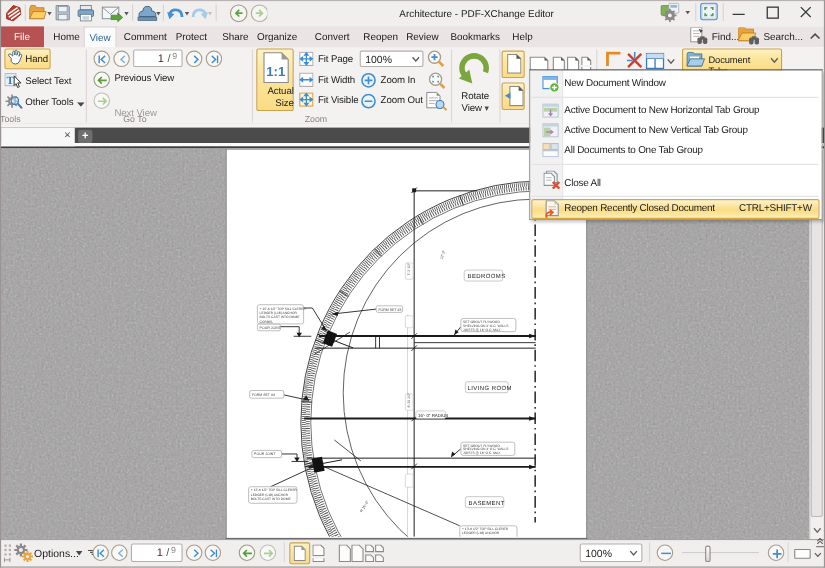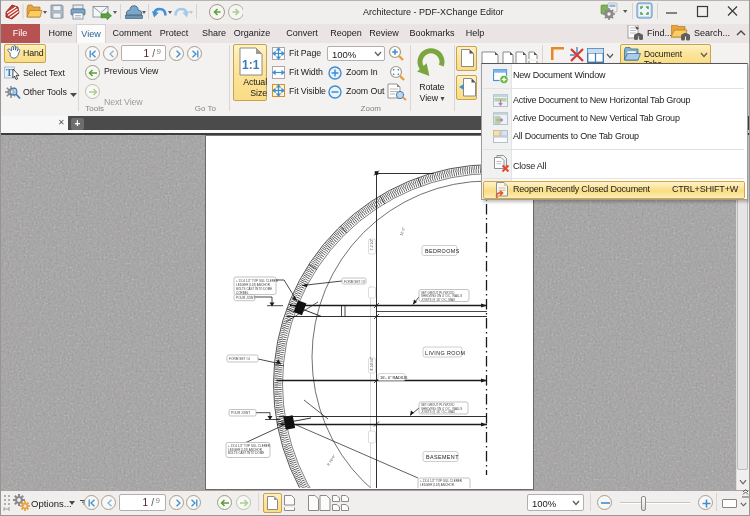--- a/index.html
+++ b/index.html
@@ -12,21 +12,21 @@
 #title { left:363px; top:7px; font-size:9px; color:#1c1c1c; }
 
 #menubar { left:0; top:24px; width:750px; height:19px; background:#eae4e4; }
 #filebtn { left:0; top:24px; width:40px; height:19px; background:#b65252; color:#fff; font-size:9px; text-align:center; line-height:19px; }
 .mtab { position:absolute; top:24px; height:19px; line-height:19px; font-size:9px; color:#1a1a1a; text-align:center; }
 #viewtab { background:#fcfbfb; color:#2a6496; border:1px solid #d8d0d0; border-bottom:none; }
 .findbtn { position:absolute; top:24px; height:19px; line-height:19px; font-size:9px; color:#1a1a1a; }
 
 #ribbon { left:0; top:43px; width:750px; height:70px; background:#f4f1f1; border-bottom:1px solid #cfc5c5; }
 .rsep { top:2px; width:1px; height:66px; background:#ddd4d4; }
-.glabel { position:absolute; top:104px; font-size:8px; color:#8a8080; width:80px; text-align:right;margin-left:24px; }
+.glabel { position:absolute; top:104px; font-size:8px; color:#8a8080; width:80px; text-align:left; }
 .rbtn-text { font-size:8.8px; color:#1a1a1a; letter-spacing:-0.1px; }
 .ybtn { background:linear-gradient(#fdf2c3,#fce49a 45%,#fadc85); border:1px solid #c9a24e; border-radius:2px; }
 .gray { color:#9b9b9b; }
 .circbtn { position:absolute; width:15px; height:15px; border:1px solid #a89d8a; border-radius:50%; background:#faf8f6; }
 
 #tabstrip { left:0; top:112px; width:750px; height:4px; background:#f4f1f1; }
 #tabbar { left:0; top:116px; width:750px; height:13.5px; background:#4b4b4b; }
 #tabbar2 { left:0; top:129.5px; width:750px; height:3.5px; background:#fbfafa; }
 #tabbar3 { left:0; top:133px; width:750px; height:1.8px; background:#3d3d3d; }
 #activetab { left:1px; top:116px; width:67px; height:17px; background:#f8f7f7; font-size:9px; color:#1a1a1a; }

